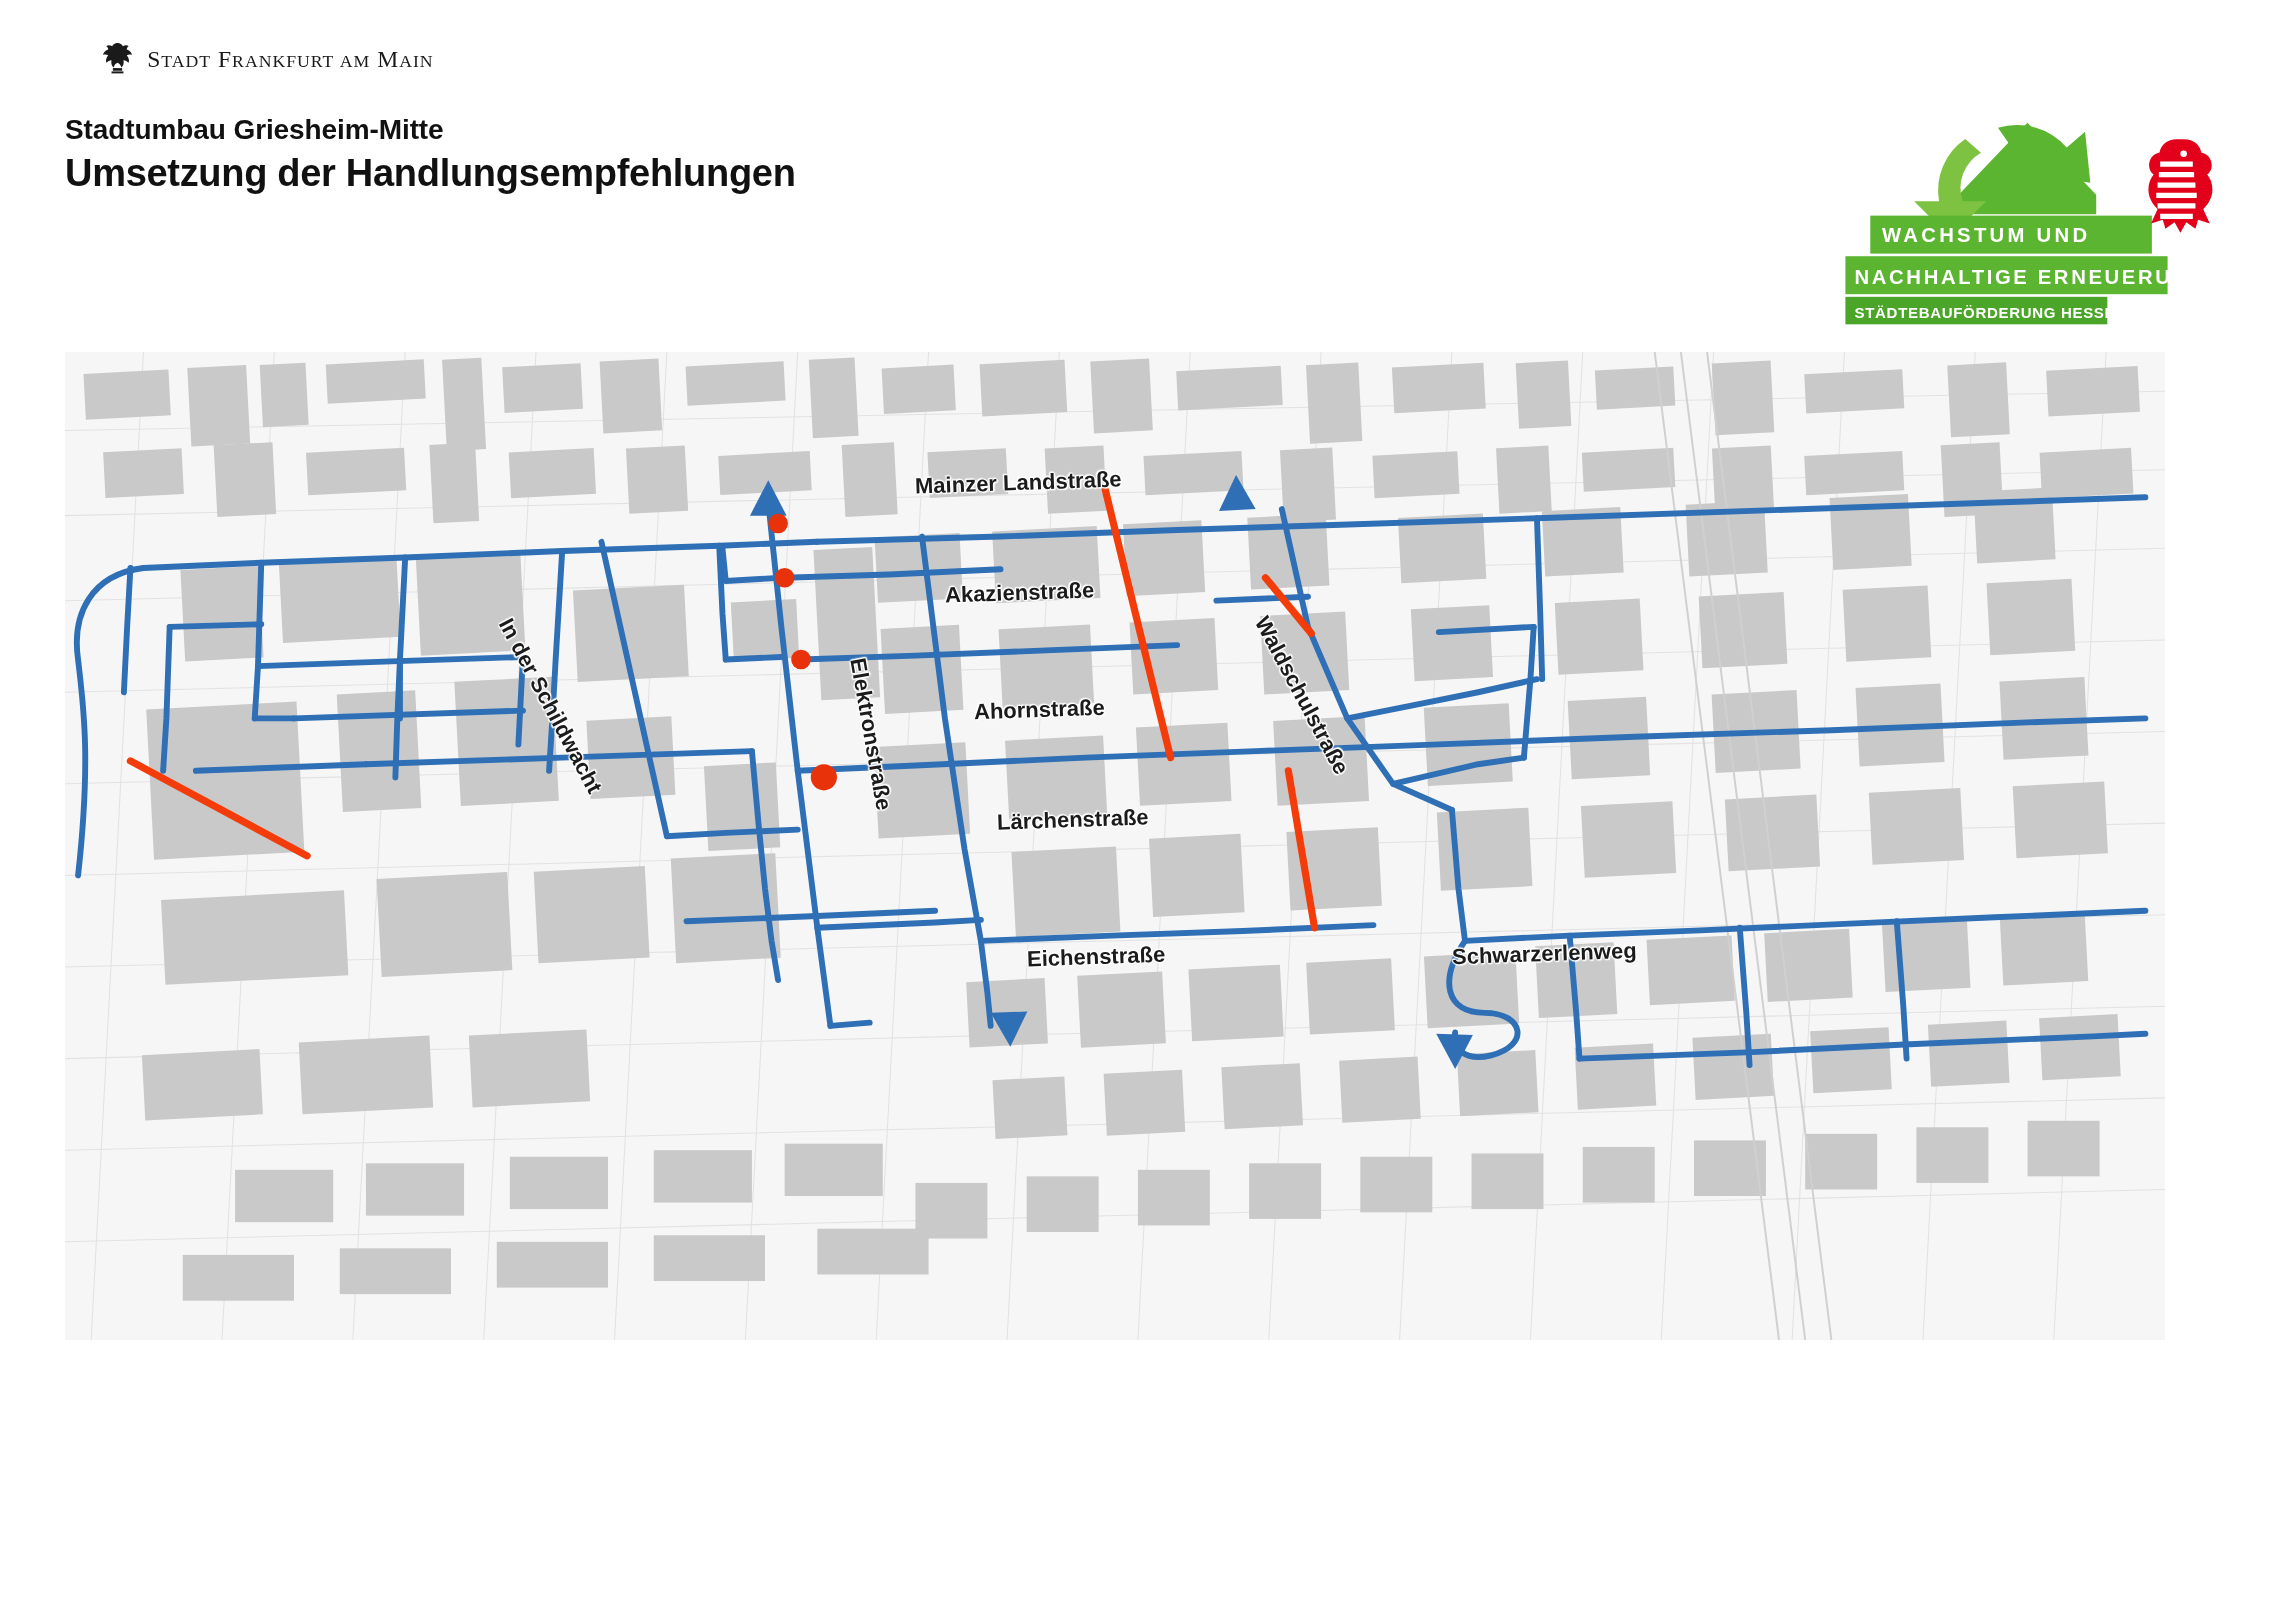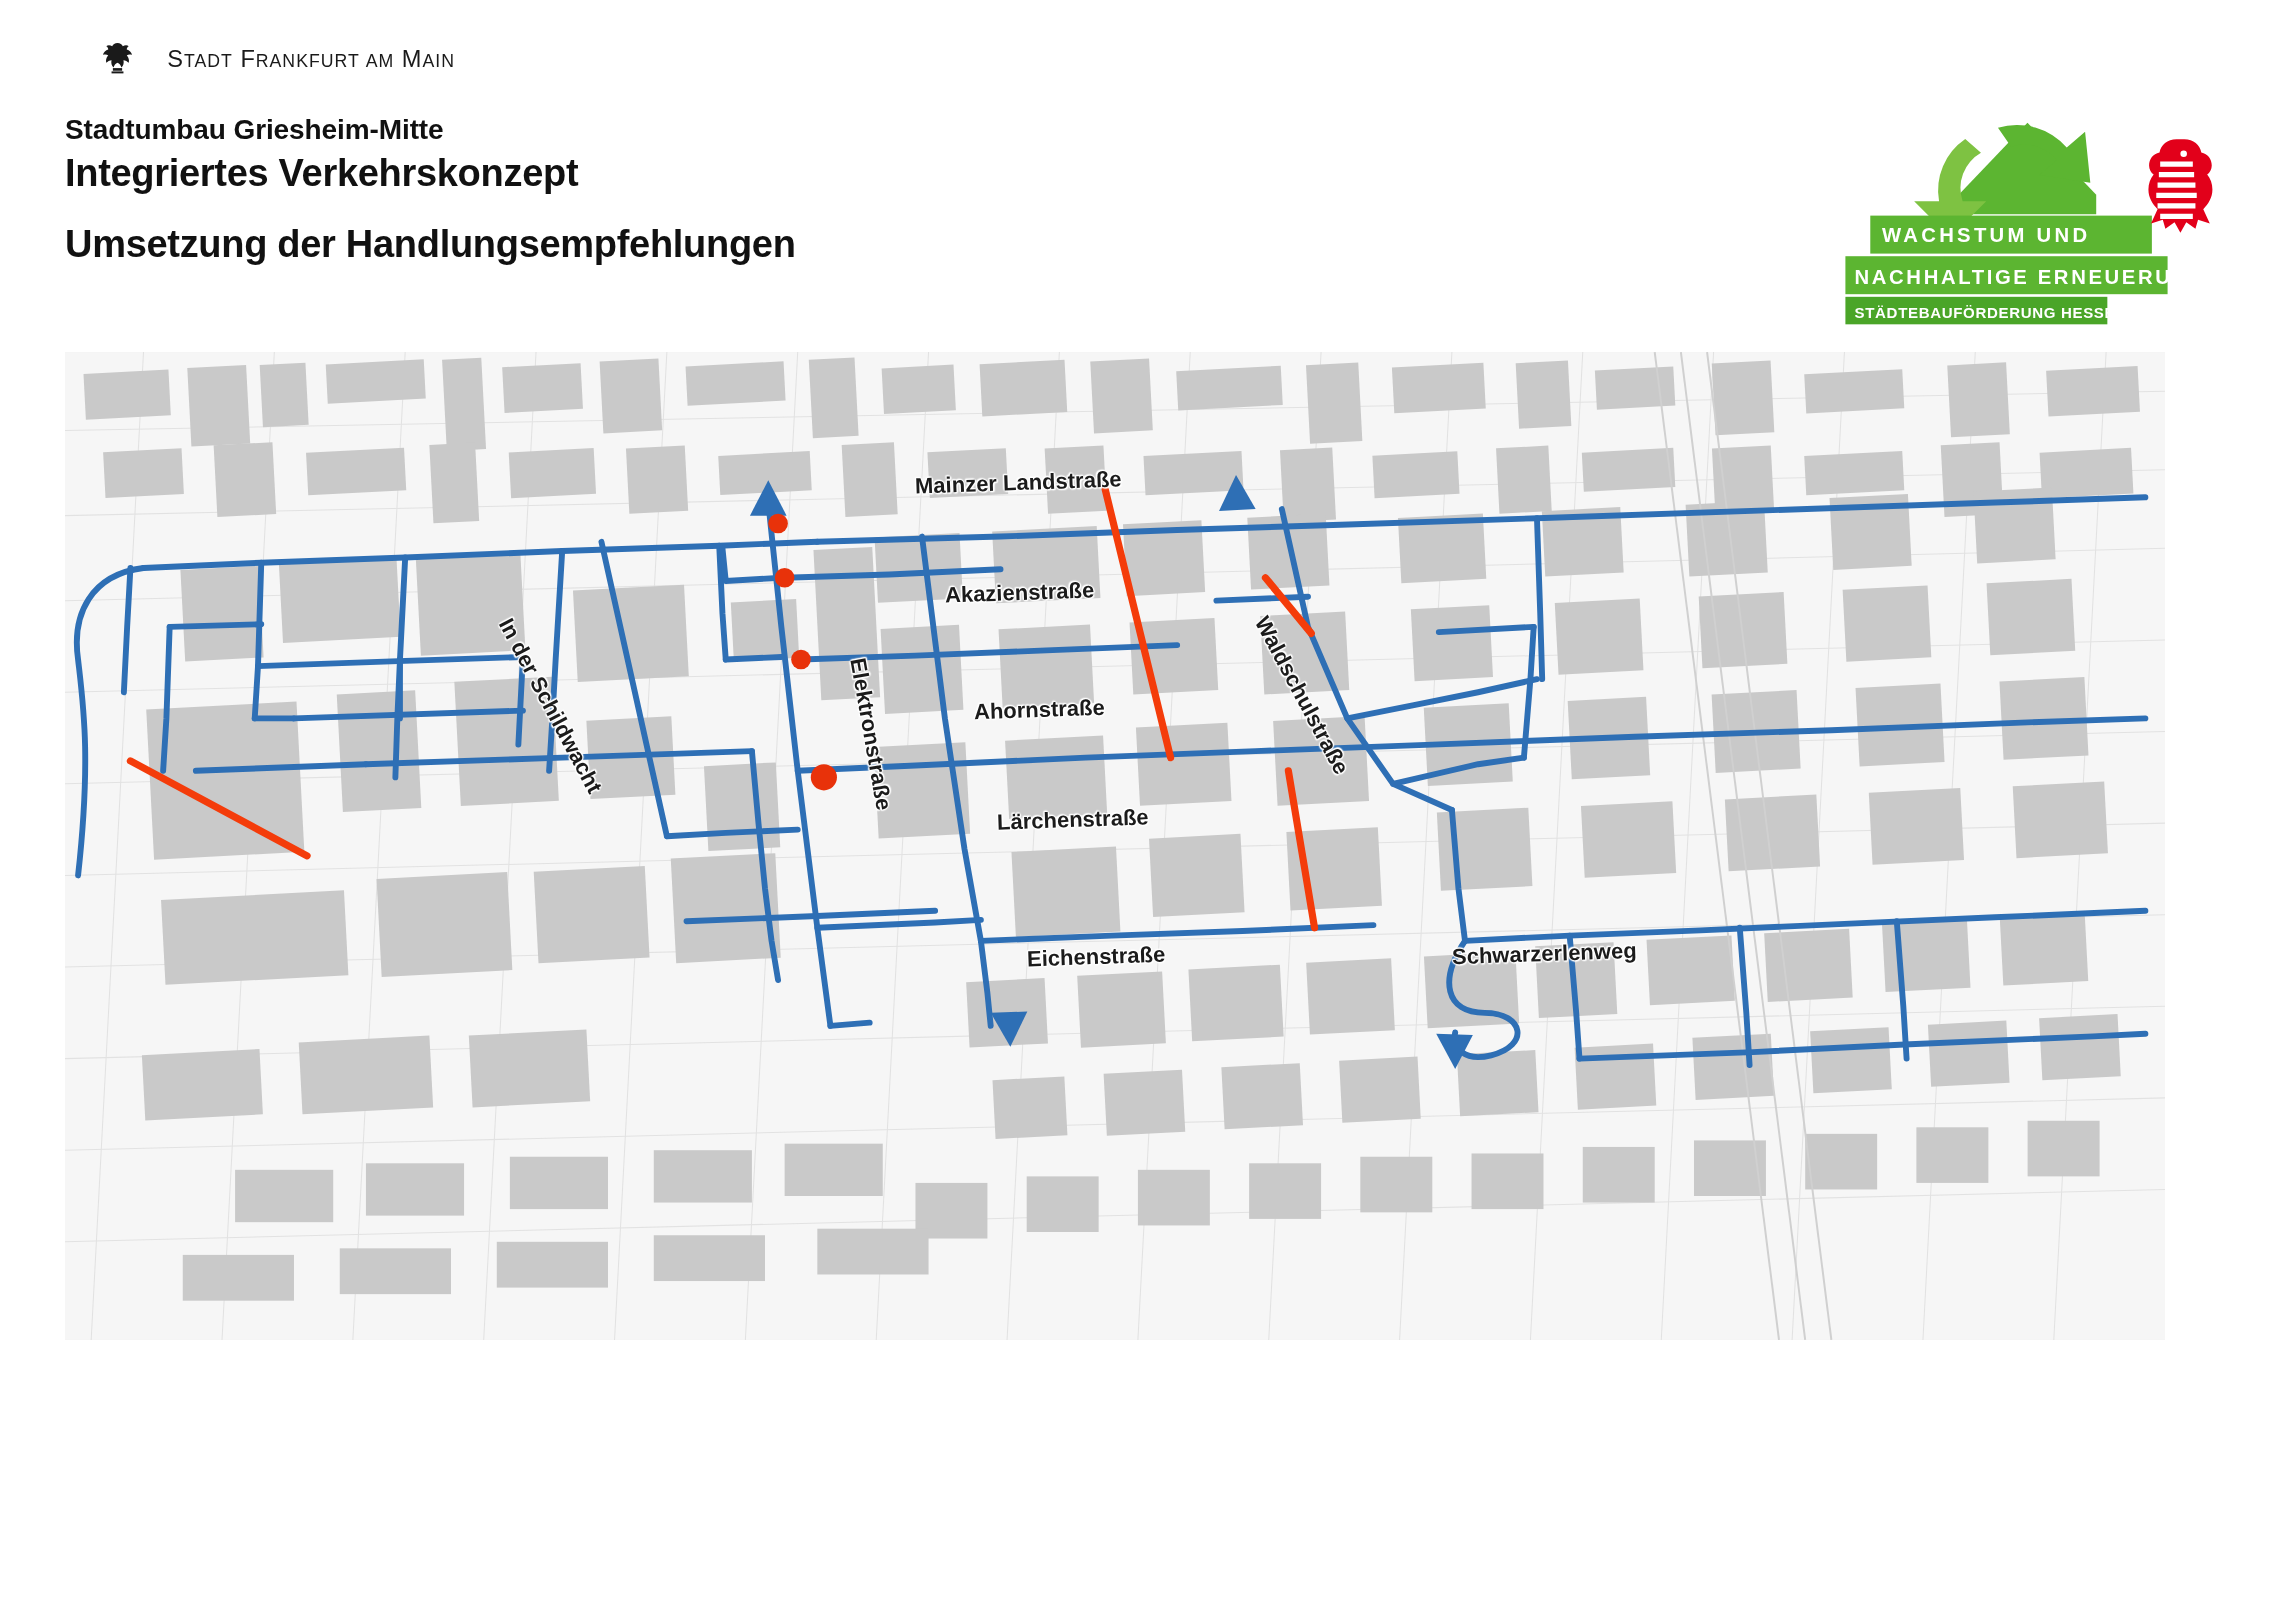--- a/index.html
+++ b/index.html
@@ -28,23 +28,22 @@
     width: 41px;
     height: 41px;
     display: flex;
     align-items: center;
     justify-content: center;
   }
   #city-logo .city-text {
     font-size: 23.6px;
     letter-spacing: 1px;
     color: #1a1a1a;
-    font-family: Liberation Sans, sans-serif;
+    font-family: Liberation Serif, serif;
     white-space: nowrap;
-    margin-left: 20px;
   }
   #city-logo .city-text .small {
     font-size: 17.7px;
   }
 
   #title-block {
     position: absolute;
     left: 65px;
     top: 114px;
     color: #111111;
@@ -134,21 +133,20 @@
       <path d="M22 49h18v3H22z" fill="#1a1a1a"></path>
     </svg>
   </div>
   <div class="city-text">
     <span>S</span><span class="small">TADT</span>&nbsp;<span>F</span><span class="small">RANKFURT&nbsp;AM</span>&nbsp;<span>M</span><span class="small">AIN</span>
   </div>
 </div>
 
 <div id="title-block">
   <div class="line-sub">Stadtumbau Griesheim-Mitte</div>
-  <div class="line-main">Integriertes Verkehrskonzept</div>
   <div class="line-third">Umsetzung der Handlungsempfehlungen</div>
 </div>
 
 <div id="program-logo">
   <svg class="banner" width="406" height="249" viewBox="0 0 620 380">
 
     <path d="M300 10 L405 120 L405 150 L195 150 L195 120 Z" fill="#5cb531"></path>
     <path d="M205 35 a95 95 0 0 0 -40 95 l-38 0 l55 55 l55 -55 l-36 0 a62 62 0 0 1 28 -74 z" fill="#7ec242"></path>
     <path d="M255 18 a100 100 0 0 1 105 30 l28 -24 l8 78 l-78 -12 l27 -23 a64 64 0 0 0 -70 -20 z" fill="#5cb531"></path>
 

